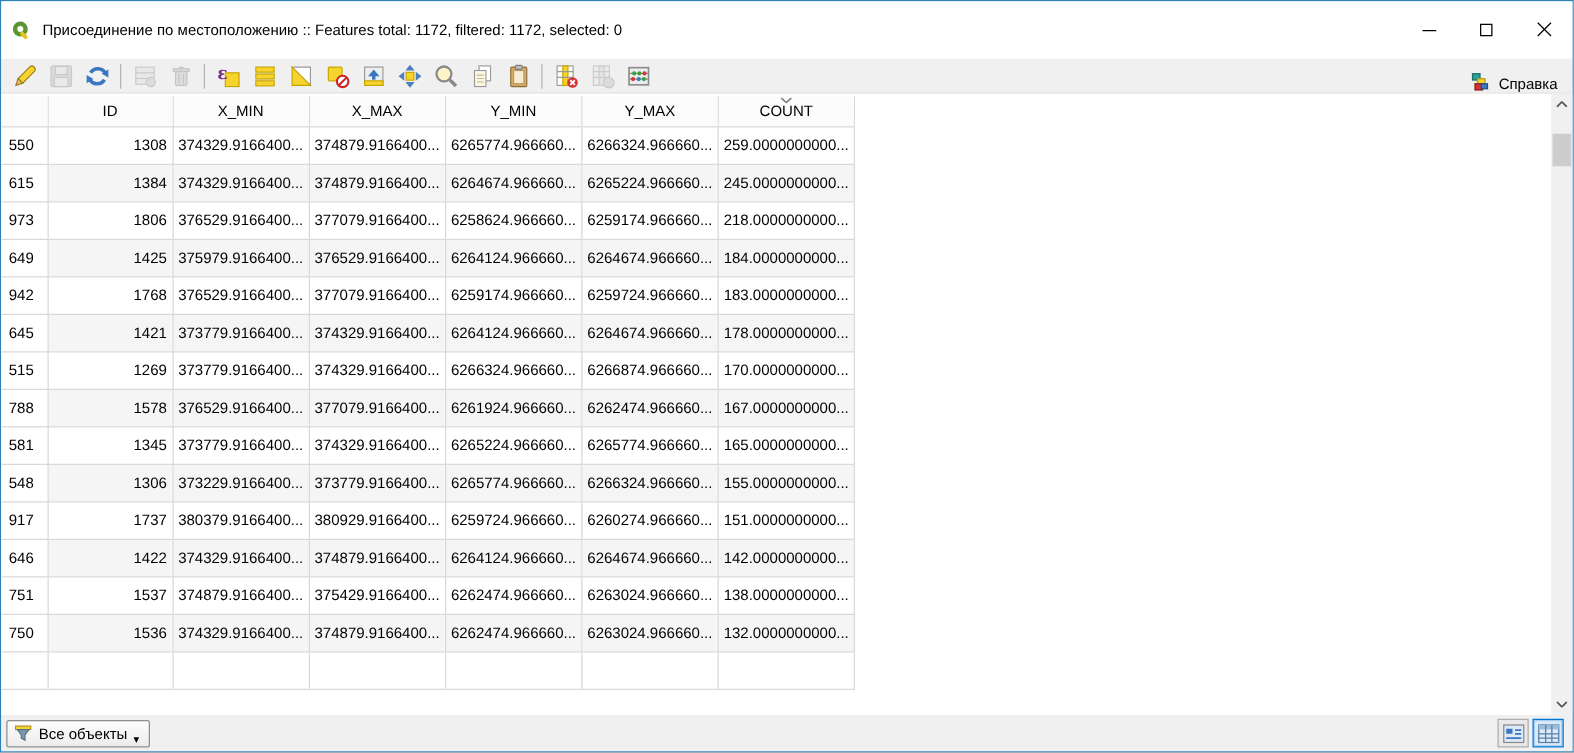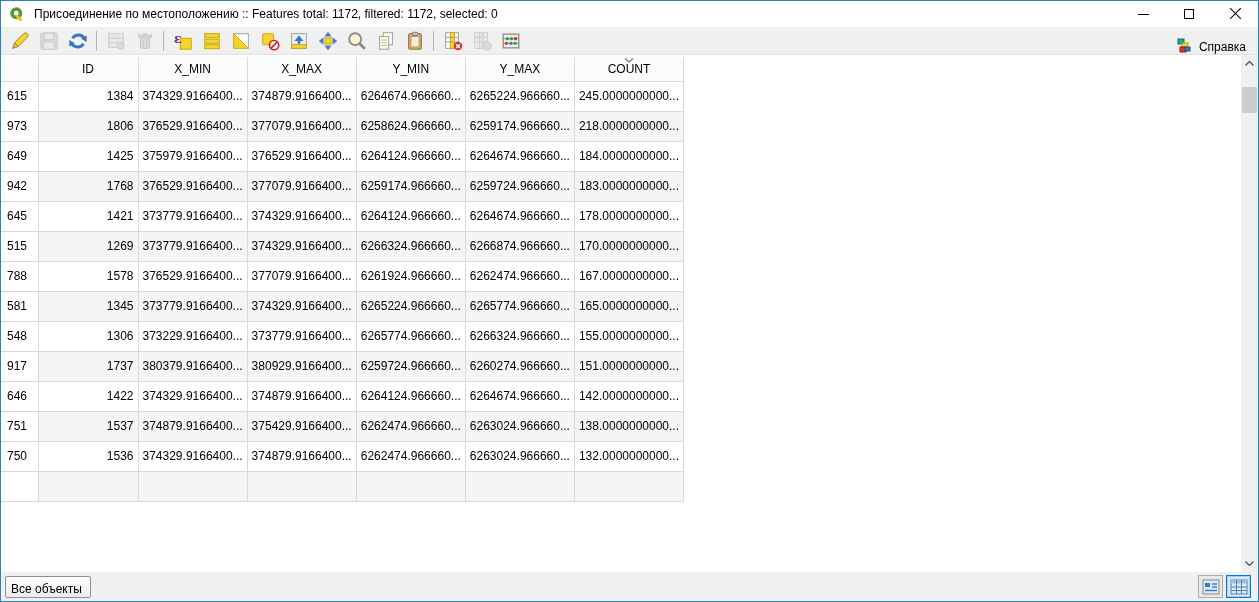--- a/index.html
+++ b/index.html
@@ -5,21 +5,21 @@
   * { margin:0; padding:0; box-sizing:border-box; }
   html,body { width:1259px; height:602px; background:#888; }
   body { font-family:"Liberation Sans","DejaVu Sans",sans-serif; font-size:12px; color:#000; }
 
   .window {
     width:1259px; height:602px; background:#ffffff;
     border:1px solid #2a82b8; display:flex; flex-direction:column; overflow:hidden;
   }
 
   
-  .titlebar { height:26px; background:#ffffff; display:flex; align-items:center; flex:0 0 auto; }
+  .titlebar { height:46px; background:#ffffff; display:flex; align-items:center; flex:0 0 auto; }
   .titlebar .app-icon { width:18px; height:18px; margin:0 8px 0 7px; flex:0 0 auto; }
   .titlebar .title { font-size:12px; color:#000; white-space:nowrap; overflow:hidden; }
   .win-controls { margin-left:auto; display:flex; height:100%; }
   .win-btn { width:46px; height:100%; display:flex; align-items:center; justify-content:center; cursor:default; }
   .glyph-min { width:11px; height:1px; background:#000; }
   .glyph-max { width:10px; height:10px; border:1px solid #000; }
   .glyph-close { position:relative; width:12px; height:12px; }
   .glyph-close::before,.glyph-close::after { content:""; position:absolute; left:-1px; top:5px; width:15px; height:1px; background:#000; }
   .glyph-close::before { transform:rotate(45deg); }
   .glyph-close::after { transform:rotate(-45deg); }
@@ -60,21 +60,21 @@
   
   .vscroll { flex:0 0 17px; background:#f0f0f0; display:flex; flex-direction:column; align-items:center; }
   .scroll-arrow { width:17px; height:17px; display:flex; align-items:center; justify-content:center; flex:0 0 auto; }
   .scroll-track { flex:1 1 auto; width:17px; position:relative; }
   .scroll-thumb { position:absolute; top:15px; left:1px; width:15px; height:26px; background:#cdcdcd; }
 
   
   .footer { height:29px; background:#f0f0f0; display:flex; align-items:center; padding:0 4px; flex:0 0 auto; }
   .filter-btn {
     display:flex; align-items:center; gap:5px; height:22px; padding:0 8px 0 5px;
-    background:linear-gradient(#fdfdfd,#ececec); border:1px solid #8f8f8f; border-radius:2px; font-size:12px;flex-direction:column;
+    background:linear-gradient(#fdfdfd,#ececec); border:1px solid #8f8f8f; border-radius:2px; font-size:12px;
   }
   .filter-btn svg { width:15px; height:15px; }
   .drop-caret { font-size:9px; line-height:0; transform:translateY(4px); }
   .view-toggles { margin-left:auto; display:flex; gap:3px; align-items:center; padding-right:3px; }
   .view-btn { width:25px; height:23px; display:flex; align-items:center; justify-content:center;
     border:1px solid #adadad; background:#e9e9e9; }
   .view-btn.active { border:1px solid #0078d7; background:#d9eafc; box-shadow:inset 0 0 0 1px #a8cdf0; }
   .view-btn svg { width:18px; height:16px; }
 </style>
 </head>
@@ -278,20 +278,29 @@
                 <svg width="10" height="5" viewBox="0 0 10 5">
                     <polyline points="1,0.5 5,4 9,0.5" fill="none" stroke="#7a7a7a" stroke-width="1.3"></polyline>
                   </svg>
               </span>
               <span>COUNT</span>
             </th>
           </tr>
         </thead>
         <tbody>
             <tr>
+              <th>550</th>
+              <td class="num">1308</td>
+              <td>374329.9166400...</td>
+              <td>374879.9166400...</td>
+              <td>6265774.966660...</td>
+              <td>6266324.966660...</td>
+              <td>259.0000000000...</td>
+            </tr>
+            <tr>
               <th>615</th>
               <td class="num">1384</td>
               <td>374329.9166400...</td>
               <td>374879.9166400...</td>
               <td>6264674.966660...</td>
               <td>6265224.966660...</td>
               <td>245.0000000000...</td>
             </tr>
             <tr>
               <th>973</th>

